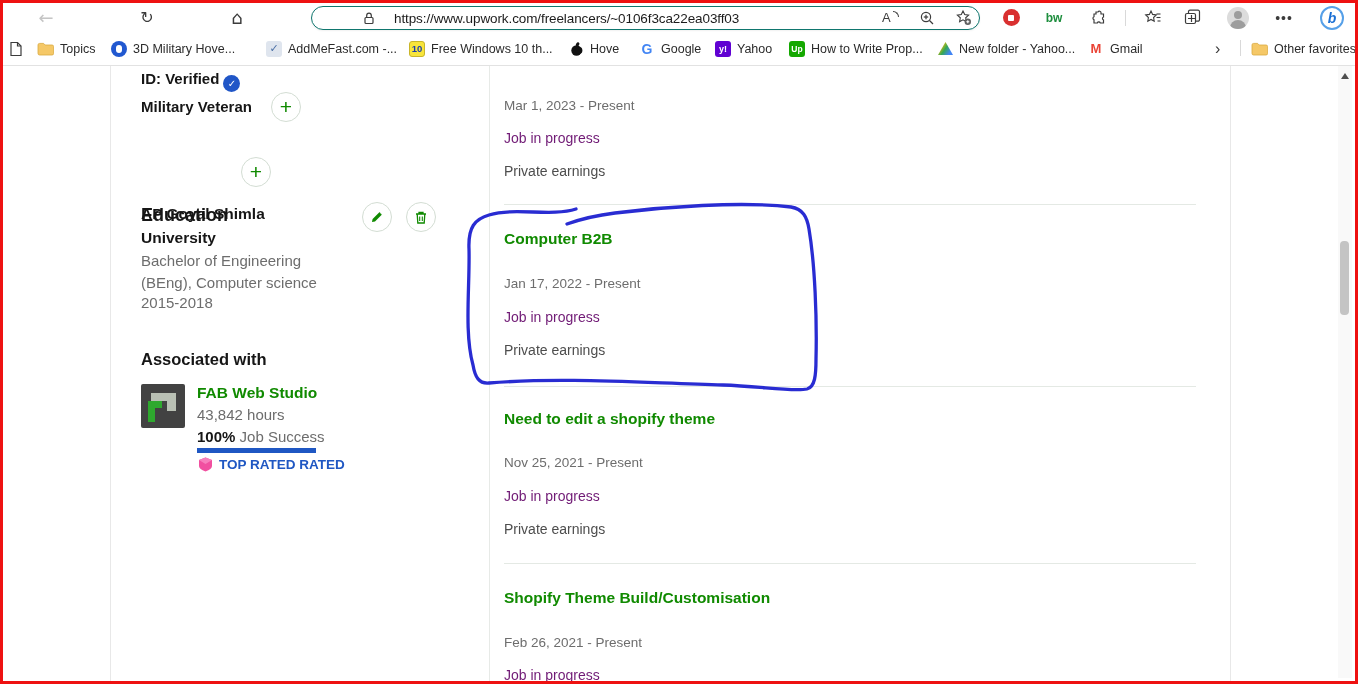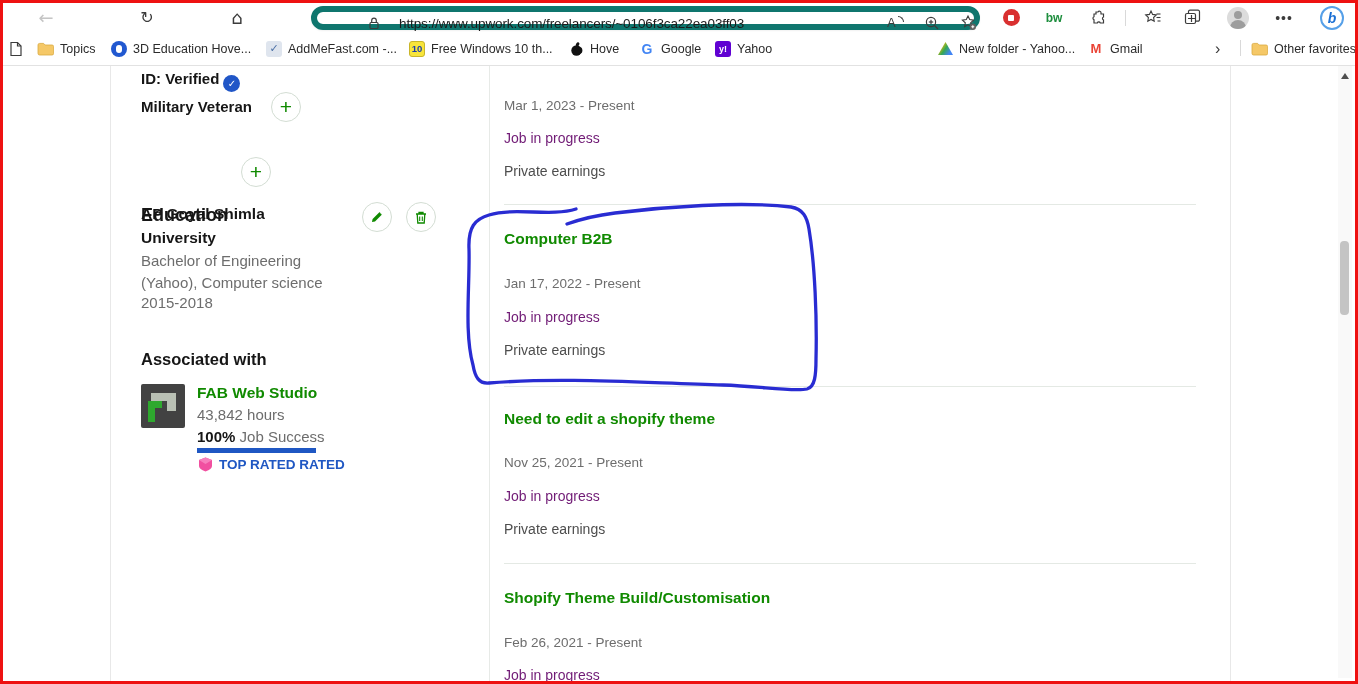--- a/index.html
+++ b/index.html
@@ -11,21 +11,21 @@
     border:3px solid #ee1111;
     overflow:hidden;
   }
   .abs { position:absolute; }
   
   .toolbar { position:absolute; left:0; top:0; width:100%; height:29px; background:#ffffff; }
   .tb-icon { position:absolute; top:0; height:29px; display:flex; align-items:center; justify-content:center; width:30px; color:#3c3c3c; }
   .glyph { font-family:"DejaVu Sans",sans-serif; }
   .url-pill {
     position:absolute; left:308px; top:3px; width:669px; height:24px;
-    background:#fff; border:6px solid #0f766e; border-radius:13px;
+    background:#fff; border:1px solid #0f766e; border-radius:13px;
     box-shadow:0 1px 2px rgba(0,0,0,.06);
   }
   .url-text { position:absolute; left:82px; top:4px; font-size:13.5px; color:#1b1b1b; letter-spacing:-0.1px; }
   .sep-v { position:absolute; top:7px; width:1px; height:16px; background:#d9d9d9; }
   
   .bookbar { position:absolute; left:0; top:29px; width:100%; height:34px; background:#fff; border-bottom:1px solid #e2e2e2; }
   .bm { position:absolute; top:0; height:33px; display:flex; align-items:center; gap:6px; font-size:12.5px; color:#2b2b2b; white-space:nowrap; }
   .folder-svg { display:inline-block; }
   .fav { width:16px; height:16px; display:inline-flex; align-items:center; justify-content:center; border-radius:3px; font-weight:bold; flex:none; }
   
@@ -156,21 +156,21 @@
     <svg class="folder-svg" width="17" height="14" viewBox="0 0 17 14">
         <path d="M1 3 q0-1.6 1.6-1.6 h4 l1.6 1.6 h6.8 q1.6 0 1.6 1.6 v6.8 q0 1.6 -1.6 1.6 H2.6 q-1.6 0 -1.6-1.6 z" fill="#f5c867" stroke="#d9a93f" stroke-width="0.8"></path>
       </svg>
     <span>Topics</span>
   </div>
 
   <div class="bm" style="left:108px;">
     <span class="fav" style="background:#2158d0;border-radius:50%;">
         <span style="width:6px;height:8px;background:#fff;border-radius:3px;"></span>
       </span>
-    <span>3D Education Hove...</span>
+    <span>3D Military Hove...</span>
   </div>
 
   <div class="bm" style="left:263px;">
     <span class="fav" style="background:#dfe5ee;color:#4a6fa5;font-size:11px;">✓</span>
     <span>AddMeFast.com -...</span>
   </div>
 
   <div class="bm" style="left:406px;">
     <span class="fav" style="background:#f8e53b;color:#1b3faa;font-size:9.5px;border:1px solid #c9b52a;">10</span>
     <span>Free Windows 10 th...</span>
@@ -188,20 +188,24 @@
   <div class="bm" style="left:636px;">
     <span class="fav" style="color:#4285F4;font-size:14px;background:transparent;">G</span>
     <span>Google</span>
   </div>
 
   <div class="bm" style="left:712px;">
     <span class="fav" style="background:#6001d2;color:#fff;font-size:9px;">y!</span>
     <span>Yahoo</span>
   </div>
 
+  <div class="bm" style="left:786px;">
+    <span class="fav" style="background:#14a800;color:#fff;font-size:8.5px;">Up</span>
+    <span>How to Write Prop...</span>
+  </div>
 
   <div class="bm" style="left:935px;">
     <span style="width:15px;height:13px;background:linear-gradient(125deg,#fbbc04 20%,#34a853 50%,#4285f4 80%);clip-path:polygon(50% 0,100% 100%,0 100%);display:inline-block;flex:none;"></span>
     <span>New folder - Yahoo...</span>
   </div>
 
   <div class="bm" style="left:1085px;">
     <span class="fav" style="color:#ea4335;font-size:13px;background:transparent;">M</span>
     <span>Gmail</span>
   </div>
@@ -243,21 +247,21 @@
       <path d="M9.6 2 l2.4 2.4" stroke="#fff" stroke-width="0.8"></path>
     </svg>
 </div>
 <div class="circle-btn" style="left:403px;top:199px;">
   <svg width="14" height="15" viewBox="0 0 14 15" fill="none" stroke="#108a00" stroke-width="1.3">
       <path d="M2 4 h10 M5 4 V2.5 h4 V4 M3.2 4 l.6 9 h6.4 l.6-9"></path>
       <path d="M5.7 6.5 v4.5 M8.3 6.5 v4.5" stroke-width="1.1"></path>
     </svg>
 </div>
 
-<div class="abs sb-gray" style="left:138px;top:247px;width:200px;line-height:22px;">Bachelor of Engineering (Yahoo), Computer science</div>
+<div class="abs sb-gray" style="left:138px;top:247px;width:200px;line-height:22px;">Bachelor of Engineering (BEng), Computer science</div>
 <div class="abs sb-gray" style="left:138px;top:291px;">2015-2018</div>
 
 <div class="abs sb-bold" style="left:138px;top:347px;font-size:16.5px;">Associated with</div>
 
 <div class="abs" style="left:138px;top:381px;">
   <svg width="44" height="44" viewBox="0 0 44 44">
       <rect width="44" height="44" rx="2" fill="#424242"></rect>
       <path d="M10 9 h25 v18 h-9 v-10 h-16 z" fill="#b9c0b4"></path>
       <path d="M7 17 h14 v7 h-7 v14 h-7 z" fill="#2ea82e"></path>
     </svg>

